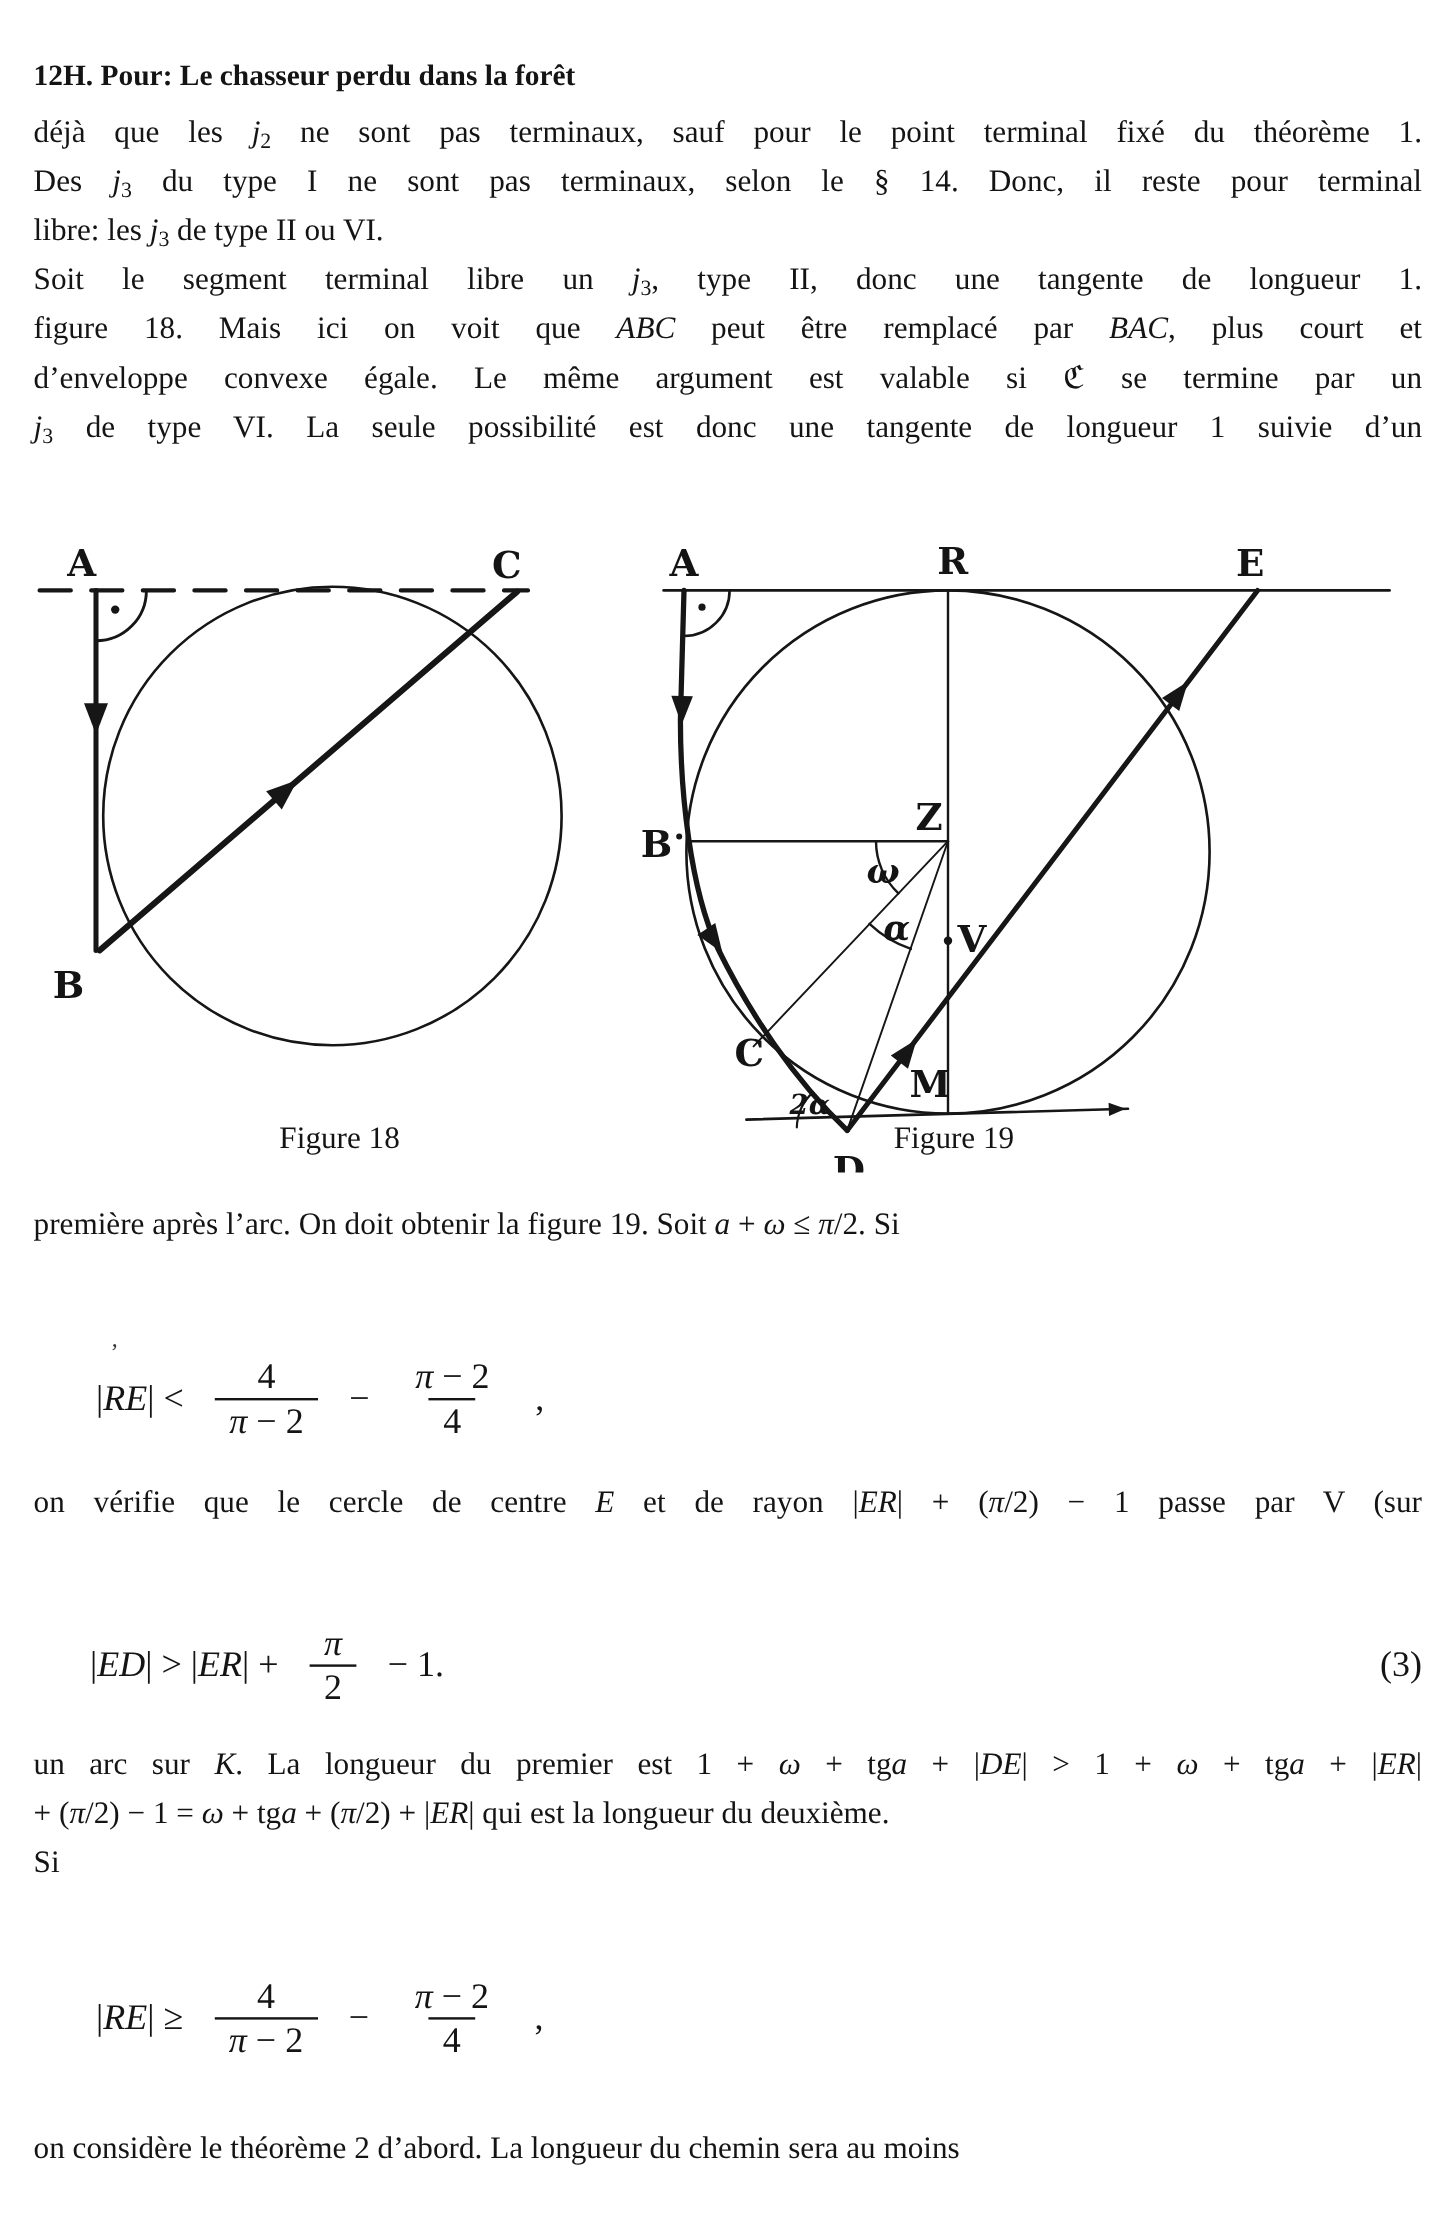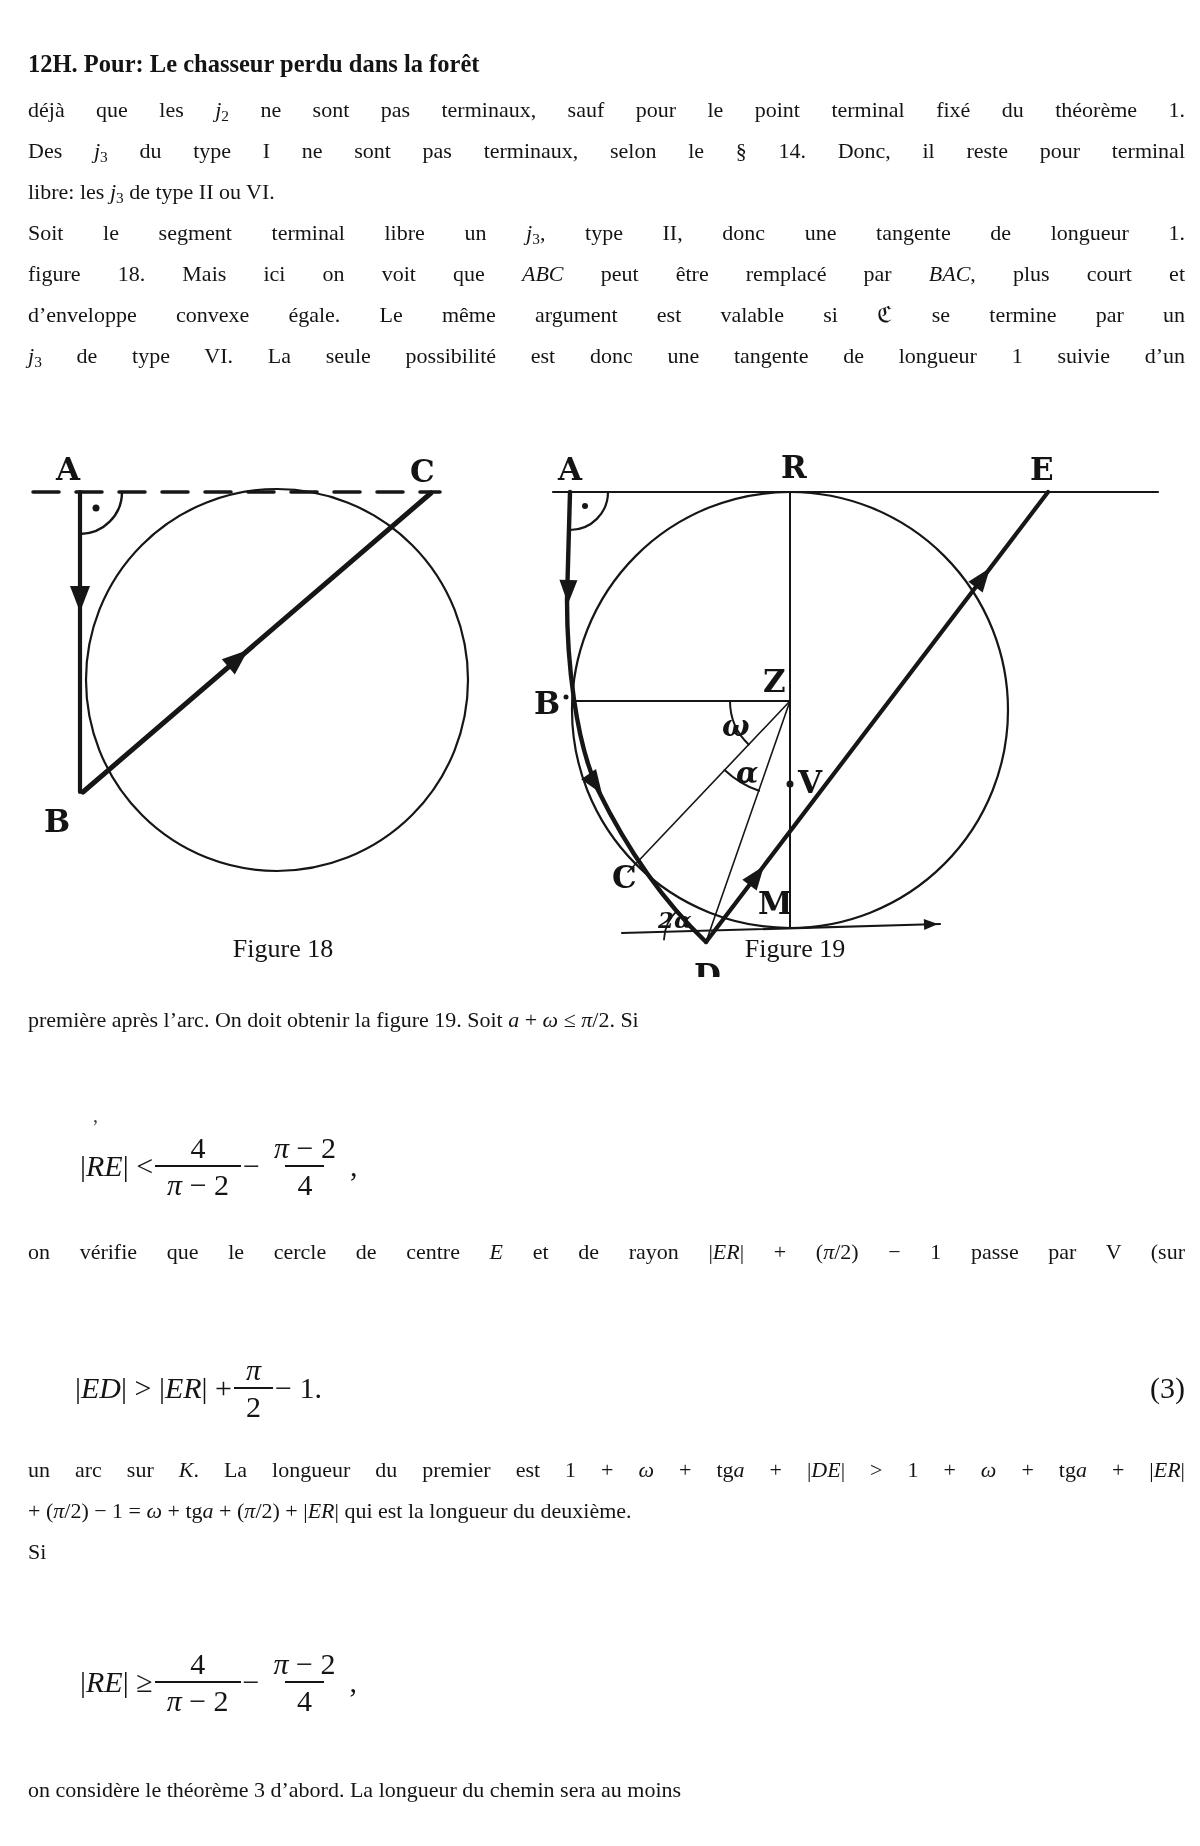--- a/index.html
+++ b/index.html
@@ -4,27 +4,27 @@
 <style>
   html,body{margin:0;padding:0;}
   body{
     width:1200px;height:1846px;position:relative;
     background:#ffffff;color:#141414;
     font-family:"Liberation Serif","DejaVu Serif",serif;
     overflow:hidden;
   }
   .header{position:absolute;top:50px;left:28px;right:18px;height:32px;
     font-size:24.5px;font-weight:bold;display:flex;}
-  .para{position:absolute;left:28px;width:1157px;font-size:22px;}
+  .para{position:absolute;left:28px;width:1157px;font-size:26px;}
   .ln{height:41px;line-height:41px;text-align:justify;text-align-last:justify;white-space:normal;}
   .ln.end{text-align-last:left;}
   .it{font-style:italic;}
   .sb{font-size:0.70em;vertical-align:-0.28em;letter-spacing:0;}
   .fk{font-family:"DejaVu Serif","DejaVu Sans",serif;}
-  .formula{position:absolute;display:flex;align-items:center;font-size:30px;gap:2px;}
+  .formula{position:absolute;display:flex;align-items:center;font-size:30px;gap:26px;}
   .frac{display:inline-flex;flex-direction:column;align-items:center;line-height:1.18;}
   .fn{padding:0 12px;}
   .fd{border-top:2.5px solid #151515;padding:0 12px;}
   .eqnum{margin-left:auto;}
   .artifact{position:absolute;font-size:20px;opacity:.85;}
   svg{position:absolute;}
   svg .lb{font-family:"DejaVu Serif",serif;font-weight:bold;font-size:31px;fill:#141414;}
   svg .lbi{font-family:"DejaVu Serif",serif;font-style:italic;font-weight:bold;fill:#141414;}
   svg .cap{font-family:"Liberation Serif",serif;font-size:26px;fill:#141414;font-weight:normal;}
   svg path,svg line,svg circle.o{fill:none;stroke:#161616;stroke-linecap:round;}
@@ -166,14 +166,14 @@
   </span>
   <span>−</span>
   <span class="frac">
     <span class="fn"><span class="it">π</span> − 2</span>
     <span class="fd">4</span>
   </span>
   <span>,</span>
 </div>
 
 <div class="para" style="top:1769px">
-  <div class="ln end">on considère le théorème 3 d’abord. La longueur du chemin sera au moins</div>
+  <div class="ln end">on considère le théorème 2 d’abord. La longueur du chemin sera au moins</div>
 </div>
 
 </body></html>

